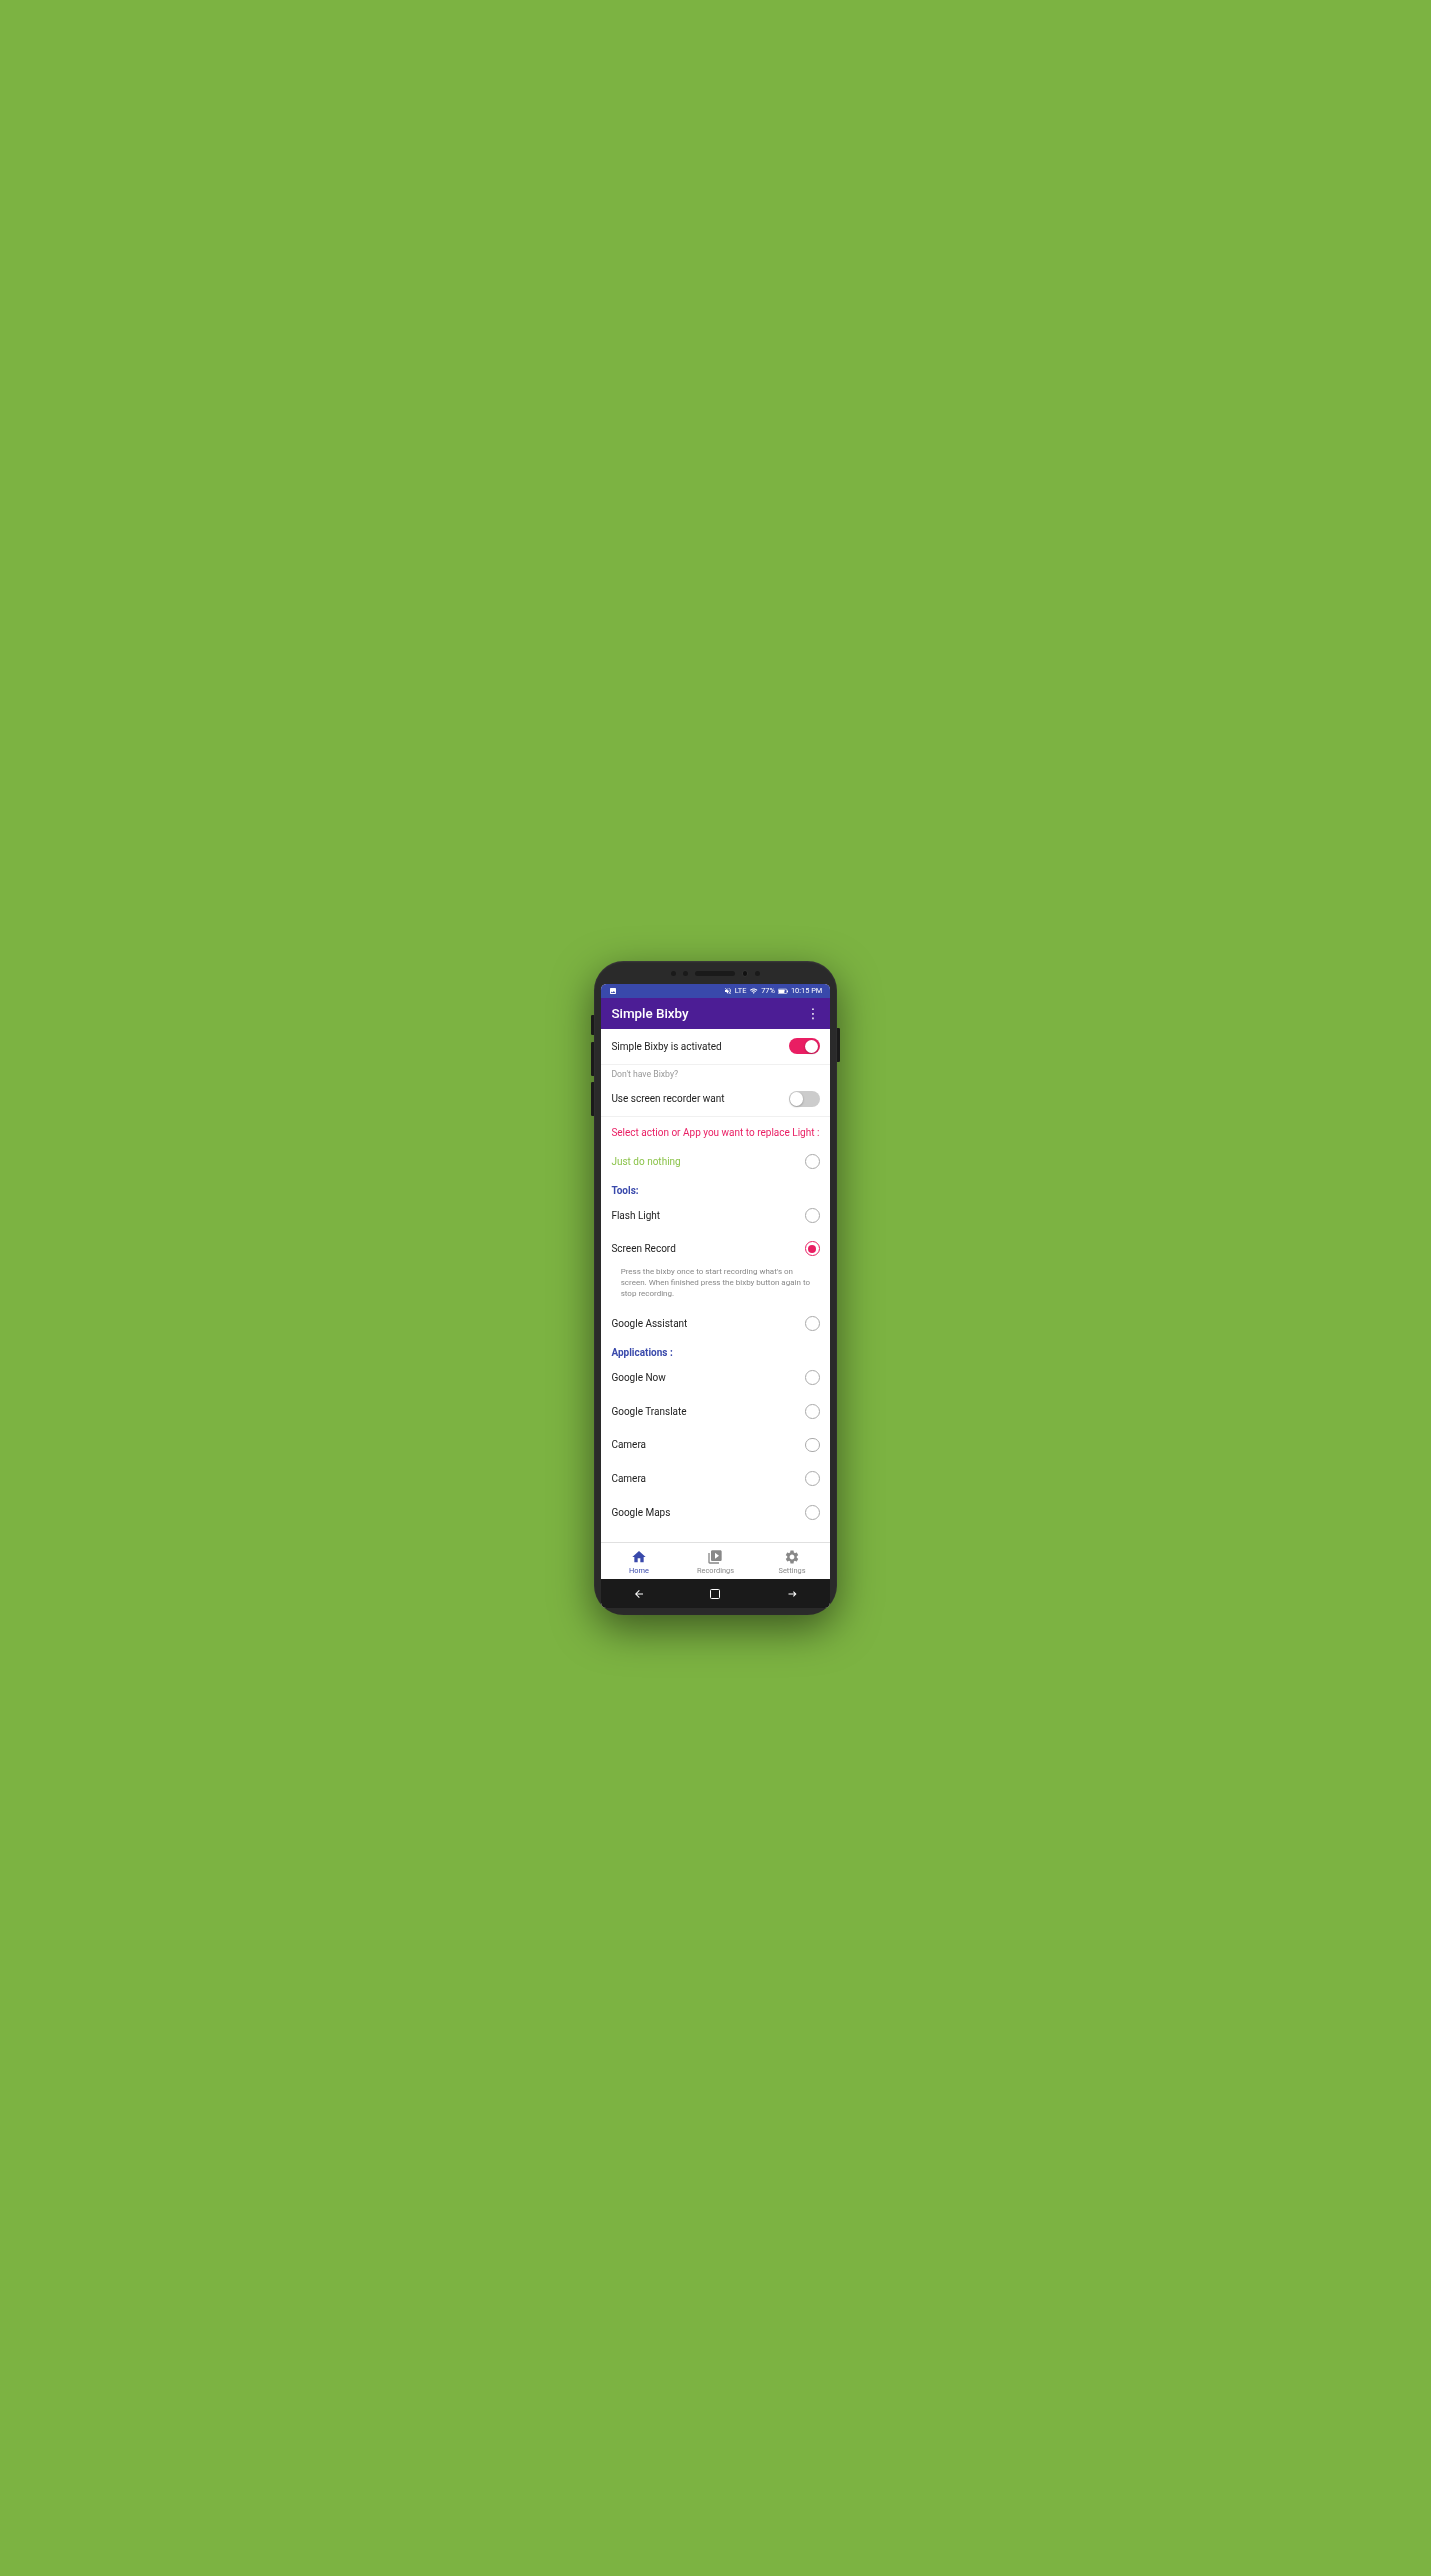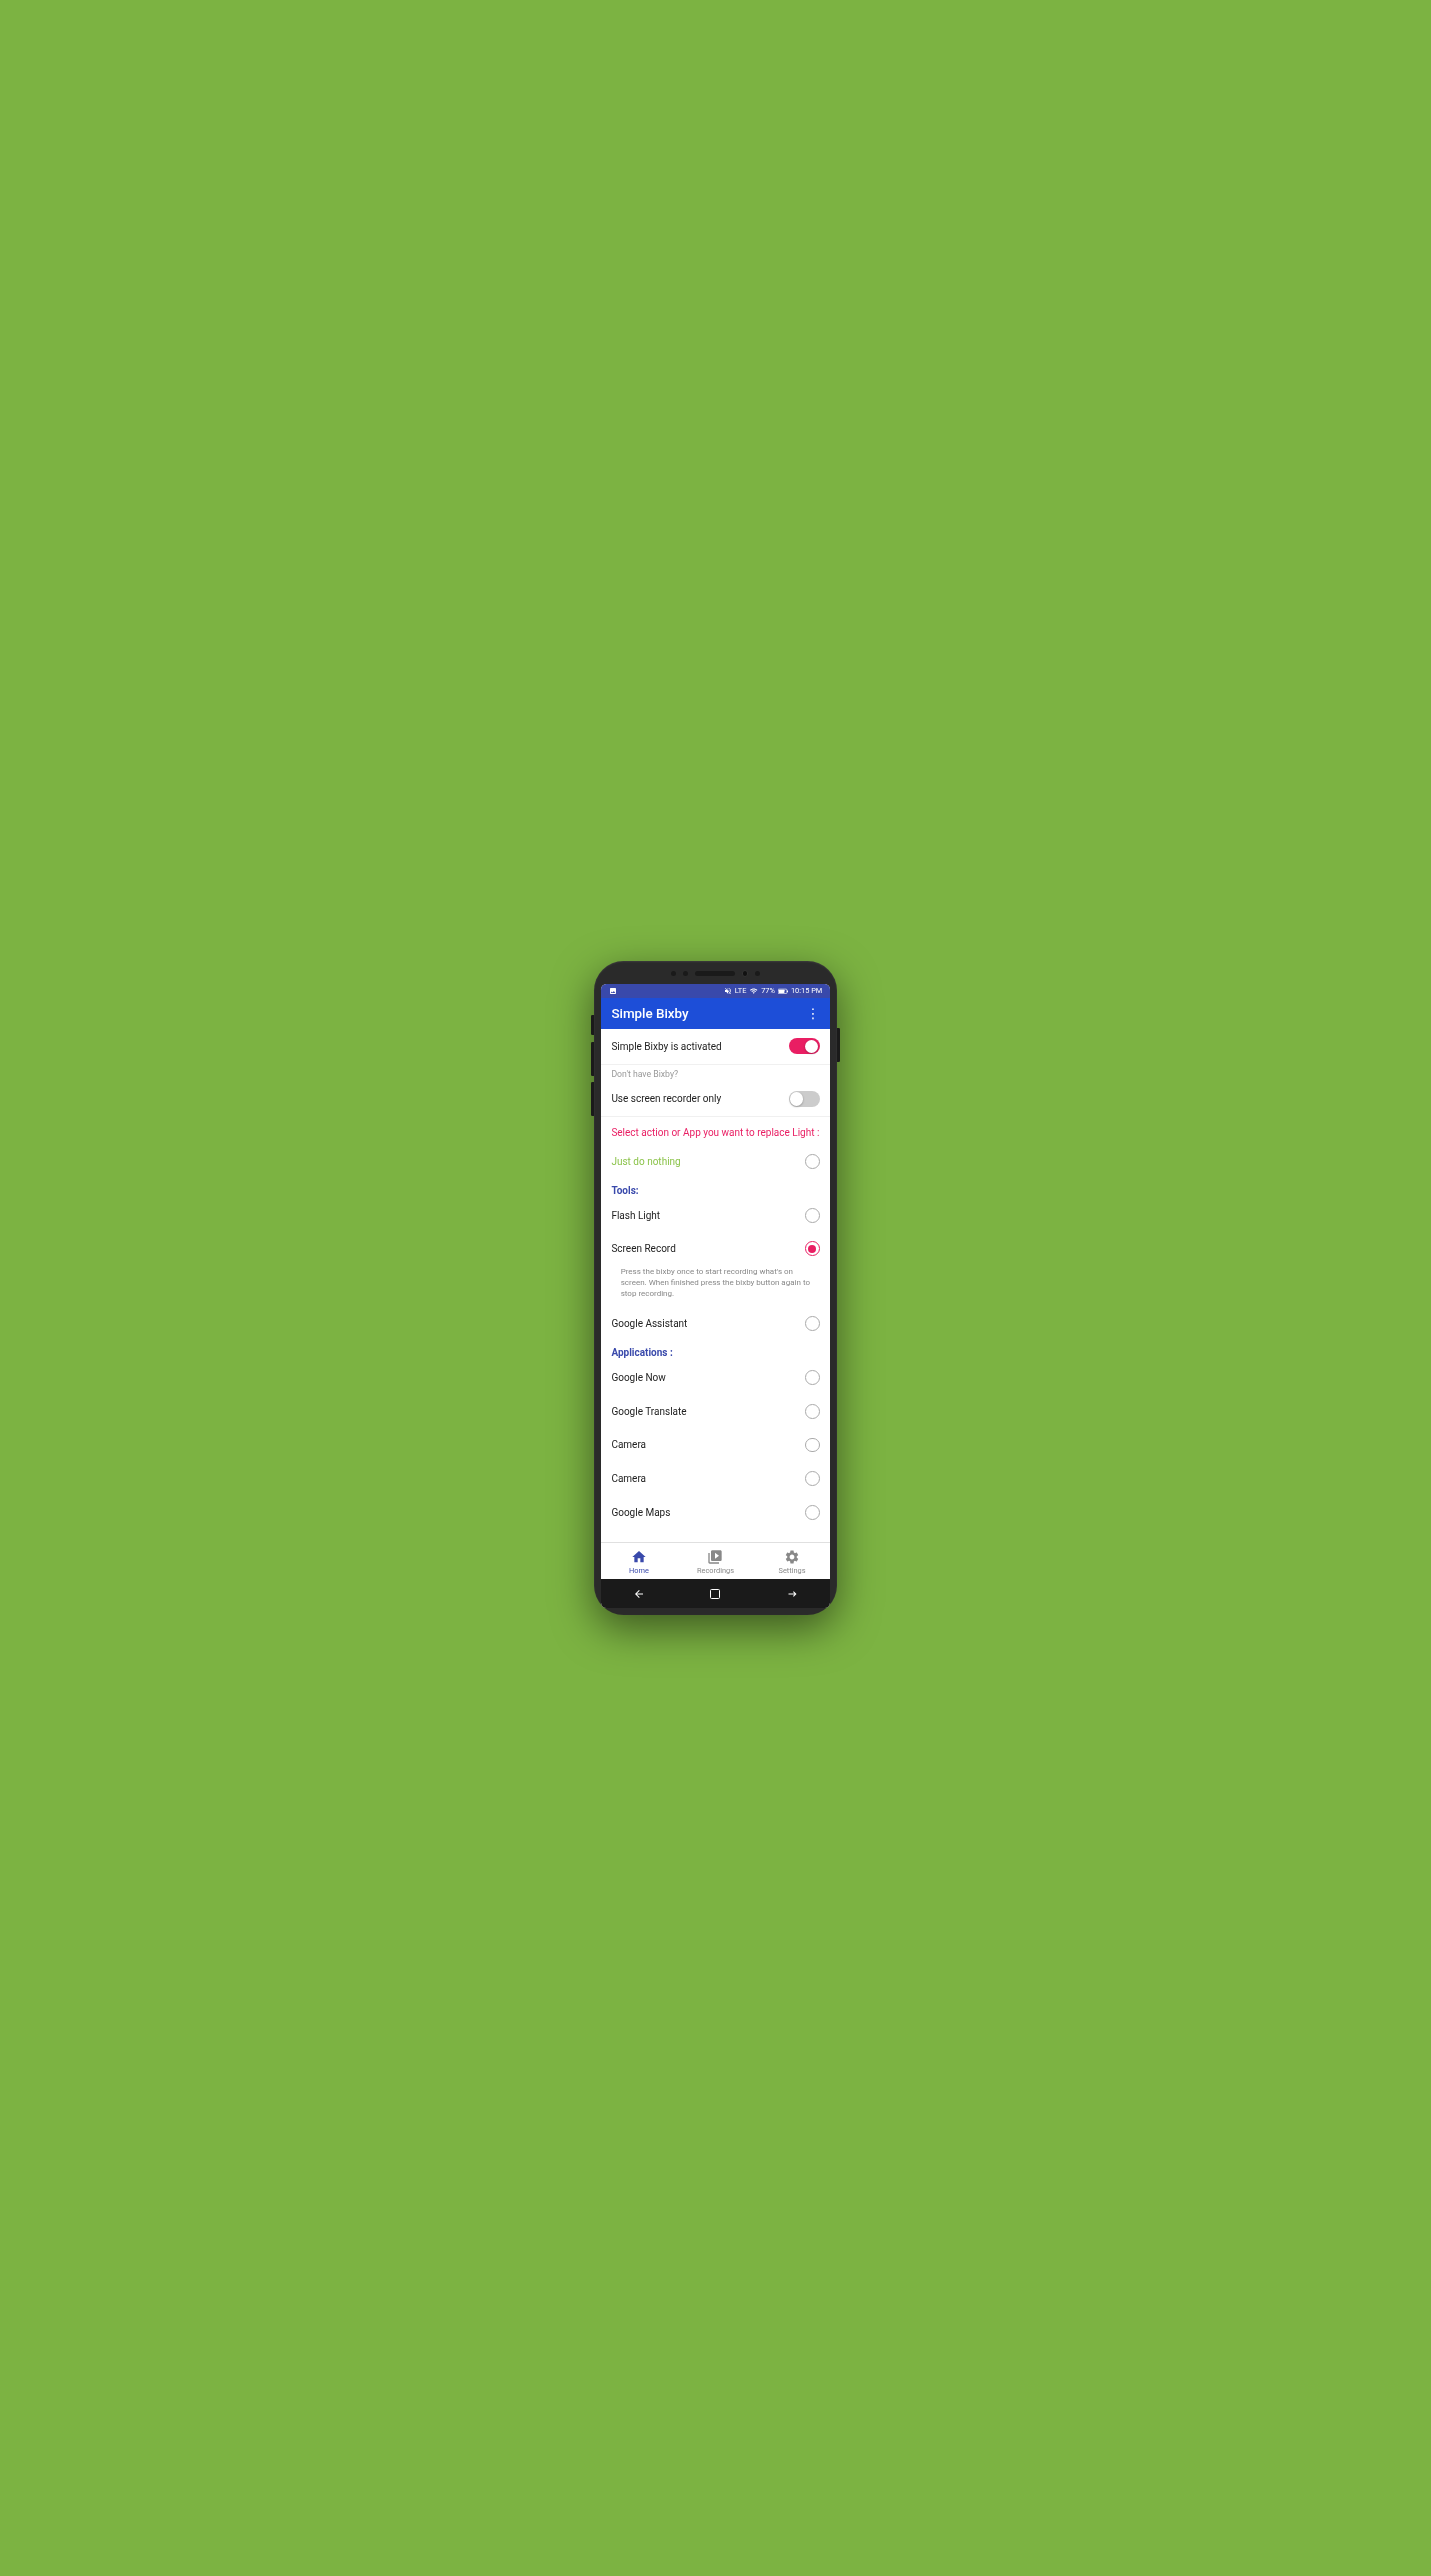--- a/index.html
+++ b/index.html
@@ -76,21 +76,21 @@
 
     .status-right {
       display: flex;
       align-items: center;
       gap: 2.7px;
       font-size: 7.4px;
     }
 
     
     .app-bar {
-      background: #1d4ed8;
+      background: #4c1d95;
       color: white;
       padding: 8px 10.7px;
       display: flex;
       justify-content: space-between;
       align-items: center;
     }
 
     .app-bar-title {
       font-size: 13.4px;
       font-weight: 500;
@@ -363,21 +363,21 @@
       <div class="setting-row">
         <span class="setting-label">Simple Bixby is activated</span>
         <div class="toggle toggle-on">
           <div class="toggle-knob toggle-knob-on"></div>
         </div>
       </div>
 
       <div class="dont-have-label">Don't have Bixby?</div>
 
       <div class="setting-row">
-        <span class="setting-label">Use screen recorder only</span>
+        <span class="setting-label">Use screen recorder want</span>
         <div class="toggle toggle-off">
           <div class="toggle-knob toggle-knob-off"></div>
         </div>
       </div>
 
       <div class="section-prompt">Select action or App you want to replace Light :</div>
 
       <div class="option-row">
         <span class="option-label-green">Just do nothing</span>
         <div class="radio-outer"></div>

